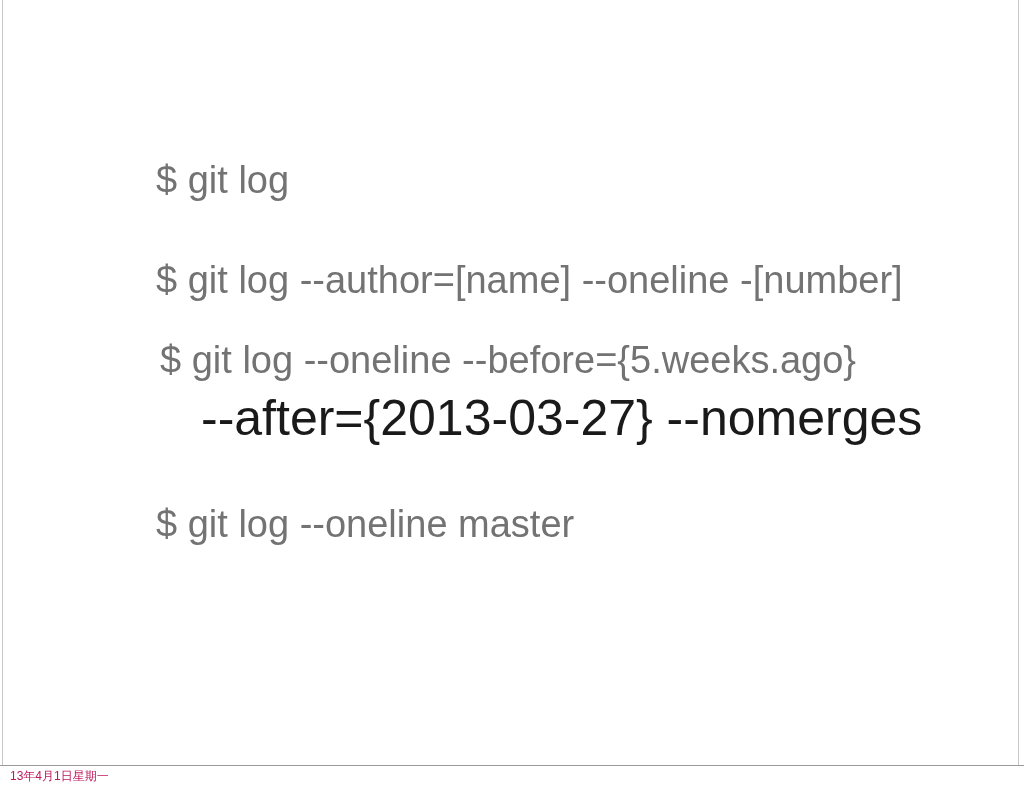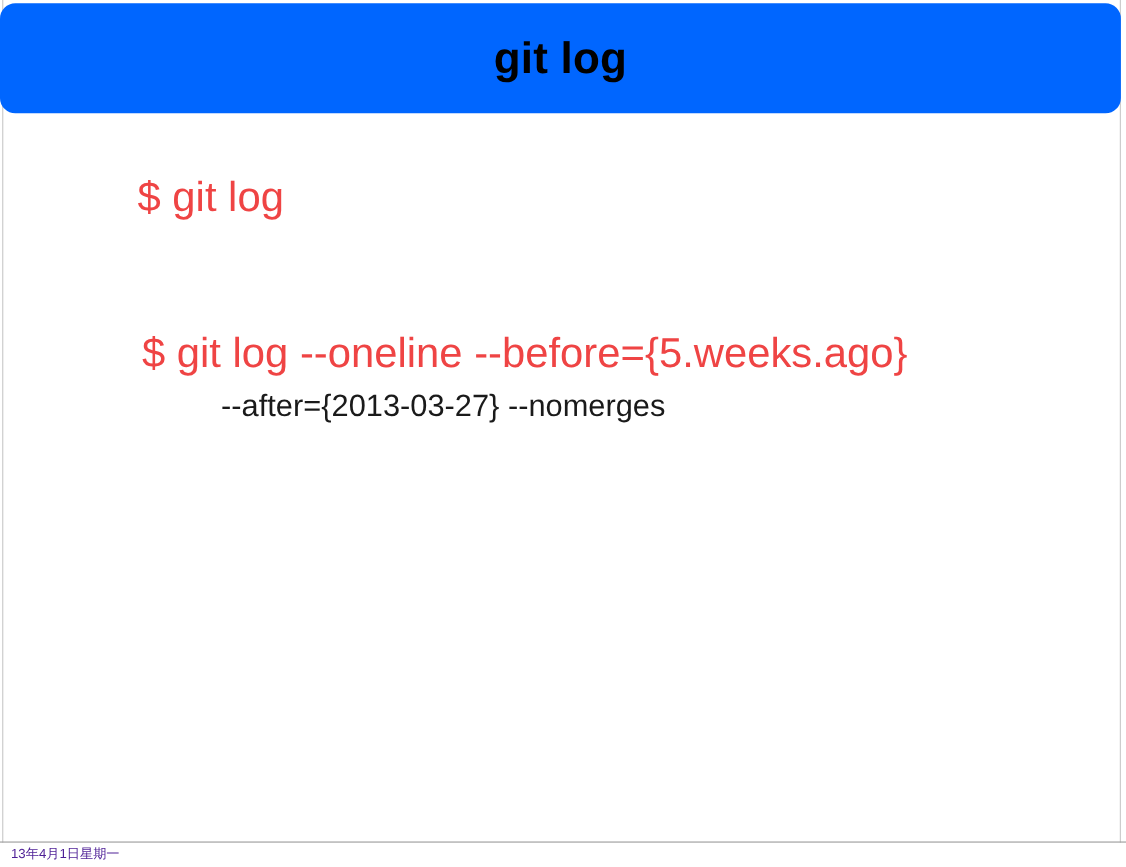--- a/index.html
+++ b/index.html
@@ -74,36 +74,37 @@
   }
 
   .cmd-list {
     position: absolute;
     left: 125px;
     top: 58px;
     width: 880px;
   }
 
   .cmd-line {
-    color: #ef4444;
+    color: #737373;
     font-size: 38px;
     font-weight: 500;
     line-height: 1.0;
     white-space: pre;
     font-family: "Liberation Sans", sans-serif;
+    margin-left: 31px;
   }
 
   
   .gap-tight { height: 20px; }
   .gap-group { height: 42px; }
   .gap-wrap  { height: 14px; }
 
   .cmd-cont {
     color: #1a1a1a;
-    font-size: 28px;
+    font-size: 50px;
     font-weight: 500;
     line-height: 1.0;
     white-space: pre;
     padding-left: 76px;
     font-family: "Liberation Sans", sans-serif;
   }
 
   .indent-1 { padding-left: 4px; }
 
   
@@ -112,62 +113,61 @@
     left: 0px;
     top: 765px;
     width: 1024px;
     height: 1px;
     background: #9a9a9a;
   }
   .footer-date {
     position: absolute;
     left: 10px;
     top: 768px;
-    color: #4c1d95;
+    color: #be185d;
     font-size: 12px;
     line-height: 16px;
     font-family: "Liberation Sans", sans-serif;
   }
 </style>
 </head>
 <body>
 
 <div class="slide">
 
   <div class="edge-left"></div>
   <div class="edge-right"></div>
 
-  <div class="title-bar">
-    <span class="title-text">git log</span>
-  </div>
 
   <div class="body-area">
     <div class="cmd-list">
 
       <div class="cmd-line">$ git log</div>
 
       <div class="gap-tight"></div>
 
 
       <div class="gap-group"></div>
 
+      <div class="cmd-line">$ git log --author=[name] --oneline -[number]</div>
 
       <div class="gap-group"></div>
 
       <div class="cmd-line indent-1">$ git log --oneline --before={5.weeks.ago}</div>
 
       <div class="gap-wrap"></div>
 
       <div class="cmd-cont">--after={2013-03-27} --nomerges</div>
 
       <div class="gap-group"></div>
 
 
       <div class="gap-tight"></div>
 
+      <div class="cmd-line">$ git log --oneline master</div>
 
     </div>
   </div>
 
   <div class="footer-rule"></div>
   <div class="footer-date">13年4月1日星期一</div>
 
 </div>
 
 </body></html>

